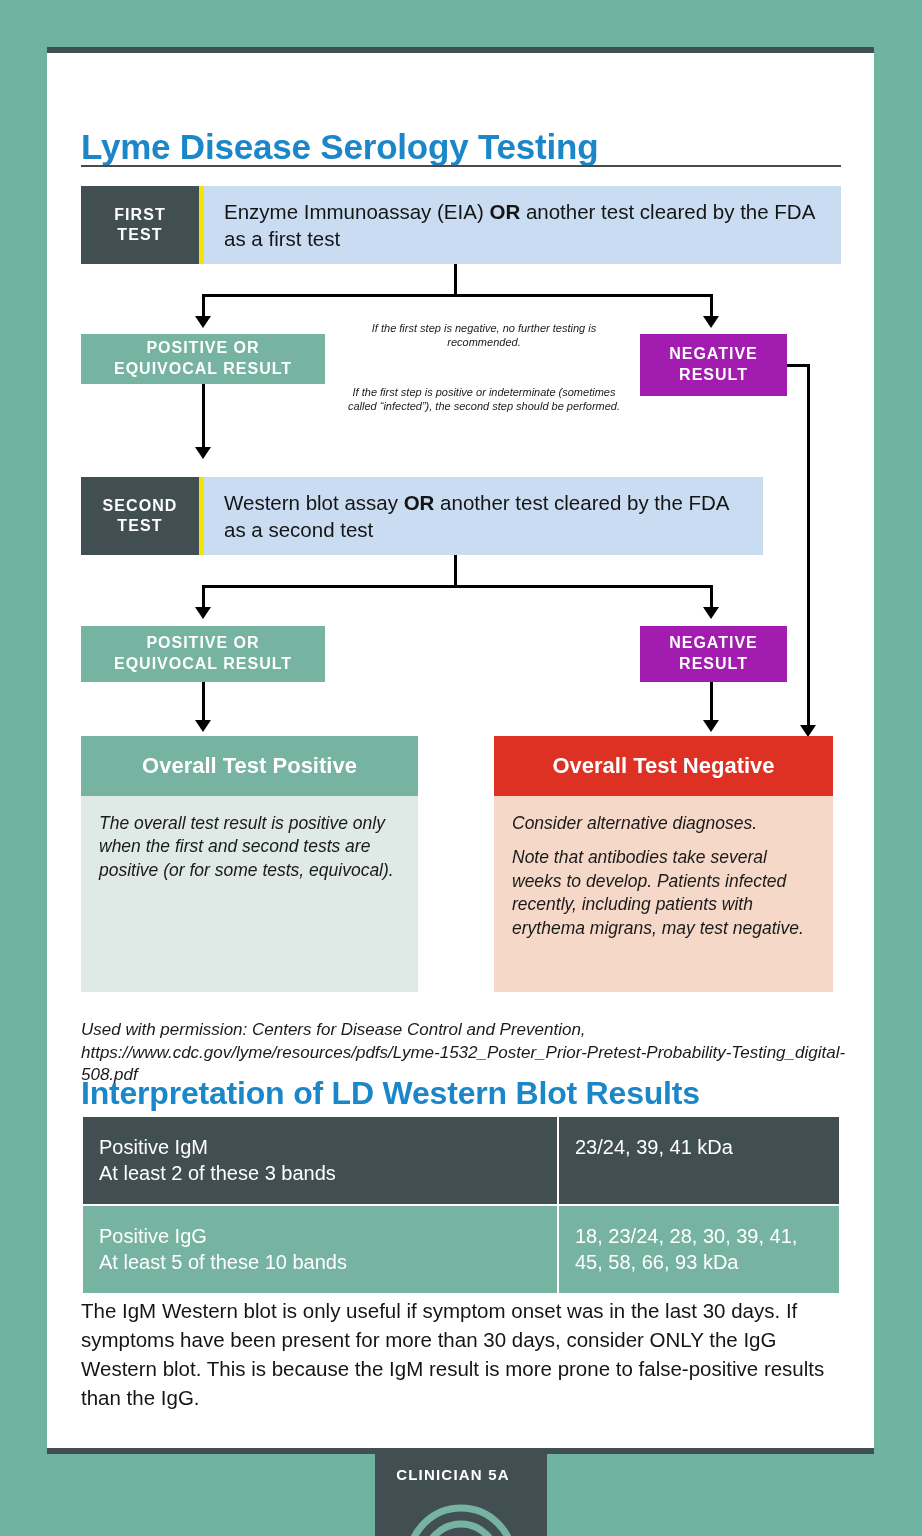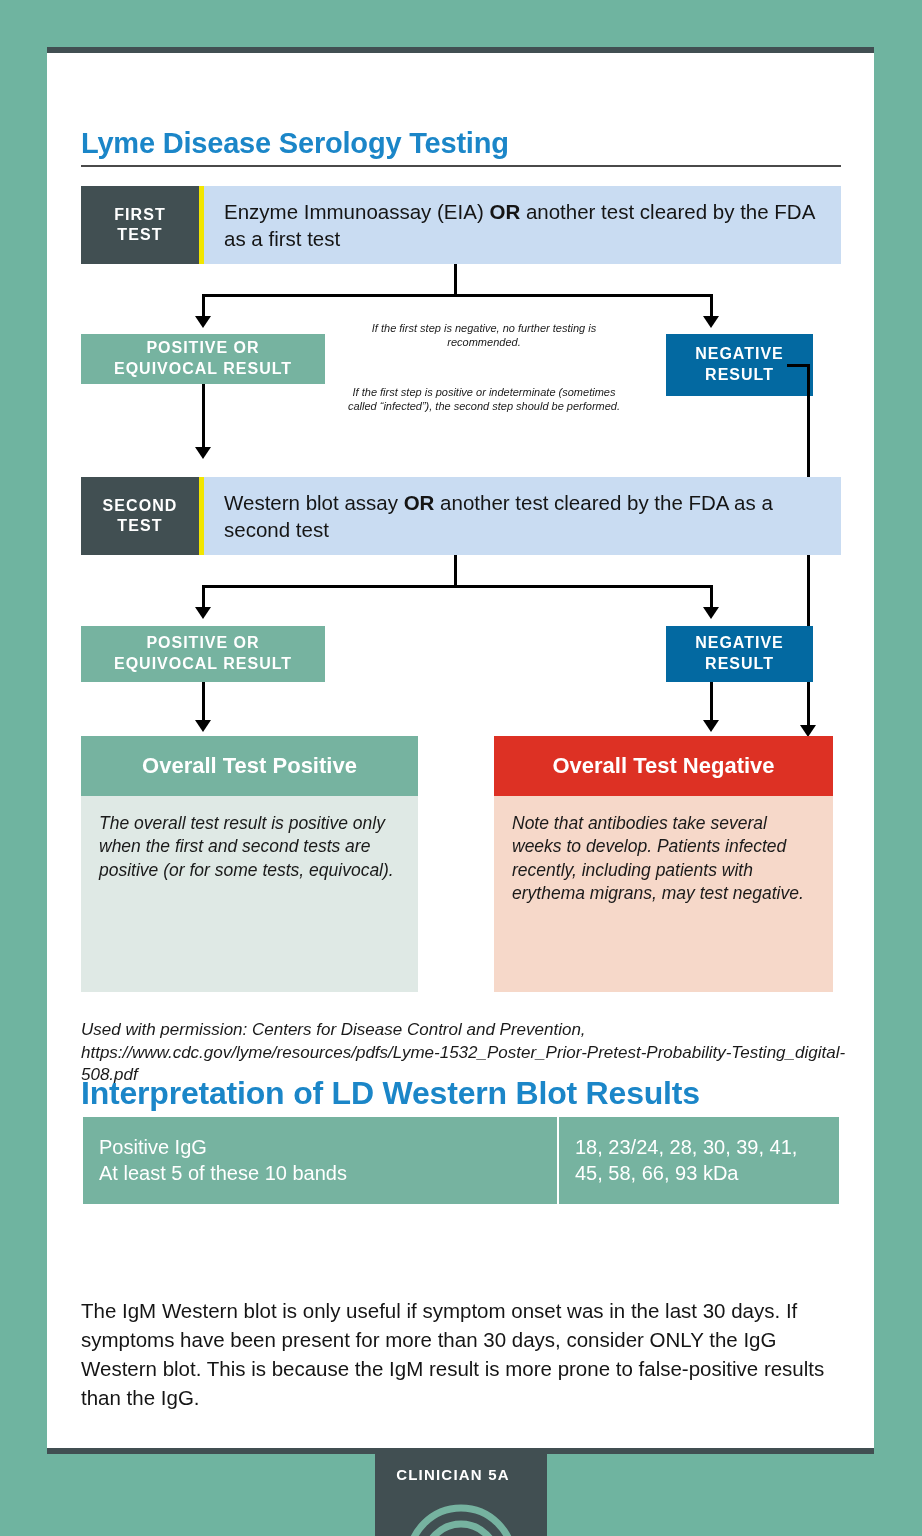--- a/index.html
+++ b/index.html
@@ -14,21 +14,21 @@
     position:absolute;left:47px;top:47px;width:827px;height:1407px;
     background:#ffffff;
     border-top:6px solid #414f52;
     border-bottom:6px solid #414f52;
     box-sizing:border-box;
   }
   .inner{position:absolute;left:0;top:0;width:827px;height:1400px;}
 
   
   .h-title{
-    position:absolute;color:#1b86c8;font-weight:bold;font-size:29px;
+    position:absolute;color:#1b86c8;font-weight:bold;font-size:35px;
     letter-spacing:-0.2px;
   }
   #title-main{left:34px;top:74px;}
   .rule{position:absolute;left:34px;top:112px;width:760px;height:2px;background:#4a4a4a;}
   #title-blot{left:34px;top:1022px;color:#1b86c8;font-weight:bold;font-size:32px;}
   .step-row{position:absolute;display:flex;height:78px;}
   .step-tag{
     background:#414f52;color:#fff;font-weight:bold;font-size:16px;
     letter-spacing:1.1px;line-height:1.28;
     display:flex;flex-direction:column;align-items:center;justify-content:center;
@@ -40,21 +40,21 @@
     display:flex;align-items:center;padding:0 20px;box-sizing:border-box;
   }
 
   .pill{
     position:absolute;color:#ffffff;font-weight:bold;font-size:16px;
     letter-spacing:1.0px;line-height:1.3;text-align:center;
     display:flex;flex-direction:column;align-items:center;justify-content:center;
     box-sizing:border-box;
   }
   .pill.green{background:#76b3a0;}
-  .pill.red{background:#0369a1;margin-left:26px;}
+  .pill.red{background:#a21caf;}
 
   .note{
     position:absolute;font-style:italic;font-size:11px;line-height:1.3;
     text-align:center;color:#1a1a1a;
   }
 
   
   .ln{position:absolute;background:#000;}
   .vline{width:3px;}
   .hline{height:3px;}
@@ -159,21 +159,21 @@
 
     <div class="ln vline" style="left:155px;top:331px;height:65px;"></div>
     <div class="arrowhead" style="left:148px;top:394px;"></div>
 
     <div class="step-row" style="left:34px;top:424px;width:760px;height:78px;">
       <div class="step-tag">
         <span>SECOND</span>
         <span>TEST</span>
       </div>
       <div class="step-div"></div>
-      <div class="step-body" style="width:637px;">
+      <div class="step-body" style="width:559px;">
         <span>
           <span>Western blot assay </span><b>OR</b><span> another test cleared by the FDA as a second test</span>
         </span>
       </div>
     </div>
 
     <div class="ln vline" style="left:407px;top:502px;height:32px;"></div>
     <div class="ln hline" style="left:155px;top:532px;width:509px;"></div>
     <div class="ln vline" style="left:155px;top:532px;height:24px;"></div>
     <div class="arrowhead" style="left:148px;top:554px;"></div>
@@ -198,30 +198,38 @@
     <div class="outcome green" style="left:34px;top:683px;width:337px;height:230px;">
       <div class="oc-head">Overall Test Positive</div>
       <div class="oc-body" style="height:170px;">
         <p>The overall test result is positive only when the first and second tests are positive (or for some tests, equivocal).</p>
       </div>
     </div>
 
     <div class="outcome red" style="left:447px;top:683px;width:339px;height:230px;">
       <div class="oc-head">Overall Test Negative</div>
       <div class="oc-body" style="height:170px;">
+        <p>Consider alternative diagnoses.</p>
         <p>Note that antibodies take several weeks to develop. Patients infected recently, including patients with erythema migrans, may test negative.</p>
       </div>
     </div>
 
     <div class="credit">Used with permission: Centers for Disease Control and Prevention, https://www.cdc.gov/lyme/resources/pdfs/Lyme-1532_Poster_Prior-Pretest-Probability-Testing_digital-508.pdf</div>
 
     <div class="h-title" id="title-blot">Interpretation of LD Western Blot Results</div>
 
     <table class="blot-table">
       <tbody>
+          <tr class="dark">
+        <td class="c1">
+          <div>Positive IgM</div>
+          <div>At least 2 of these 3 bands</div>
+        </td>
+        <td>23/24, 39, 41 kDa</td>
+      </tr>
       <tr class="teal">
         <td class="c1">
           <div>Positive IgG</div>
           <div>At least 5 of these 10 bands</div>
         </td>
         <td>18, 23/24, 28, 30, 39, 41, 45, 58, 66, 93 kDa</td>
       </tr>
     </tbody>
       </table>
 

